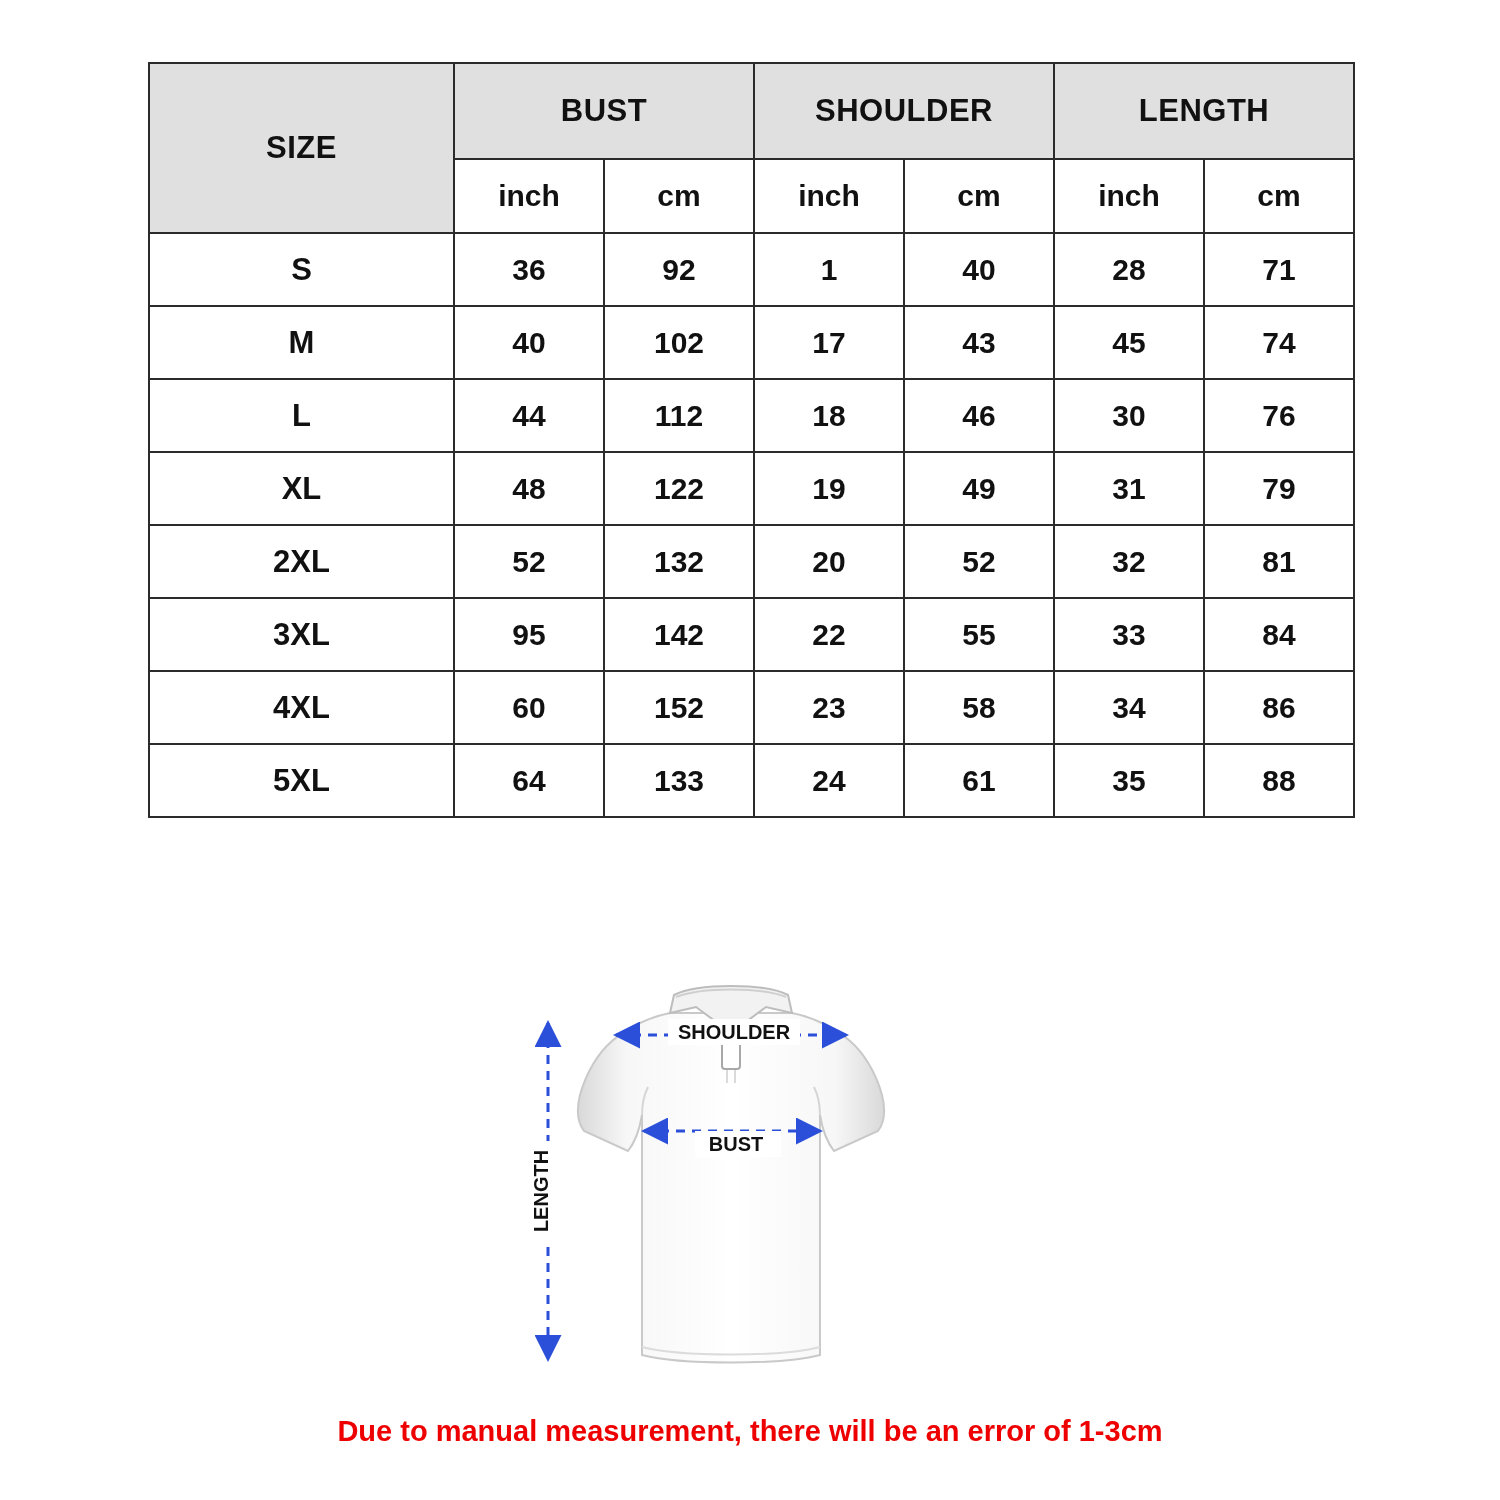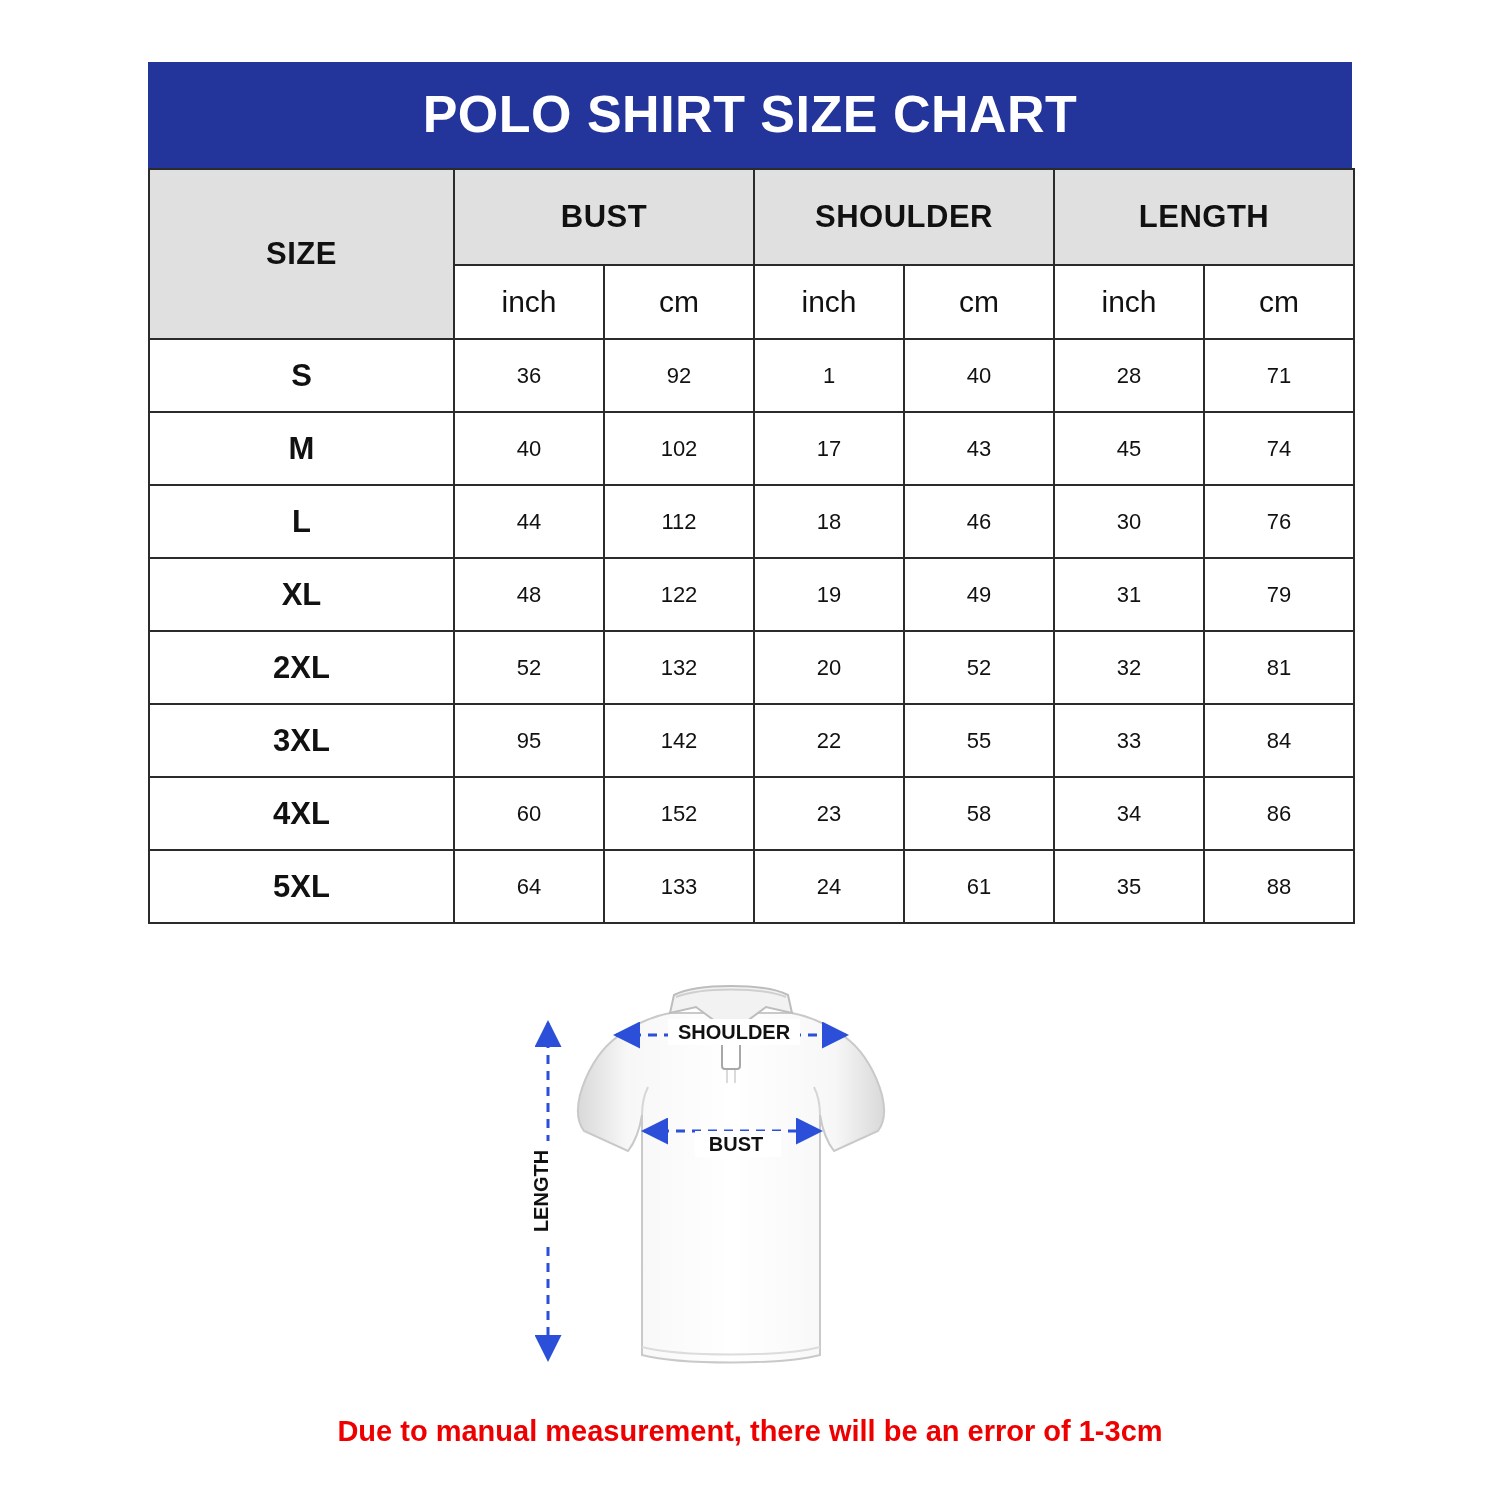--- a/index.html
+++ b/index.html
@@ -59,31 +59,31 @@
     height: 71px;
   }
   table.size-table thead td.group-head {
     background: #e0e0e0;
     font-weight: bold;
     font-size: 31px;
     height: 94px;
     letter-spacing: 0.5px;
   }
   table.size-table thead td.unit-head {
-    font-weight: normal;
+    font-weight: bold;
     font-size: 30px;
     height: 72px;
   }
   table.size-table tbody td.size-cell {
     font-weight: bold;
     font-size: 31px;
   }
   table.size-table tbody td.val {
-    font-weight: normal;
-    font-size: 22px;
+    font-weight: bold;
+    font-size: 30px;
   }
   .col-size { width: 305px; }
   .col-val { width: 150px; }
 
   
   .illus {
     position: absolute;
     left: 520px;
     top: 955px;
     width: 420px;
@@ -102,21 +102,20 @@
     font-weight: bold;
   }
 </style>
 </head>
 <body>
 
 <div class="page">
 
   <div class="chart-wrap">
 
-    <div class="chart-title">POLO SHIRT SIZE CHART</div>
 
     <table class="size-table">
       <colgroup>
         <col class="col-size">
           <col class="col-val">
           <col class="col-val">
           <col class="col-val">
           <col class="col-val">
           <col class="col-val">
           <col class="col-val">

